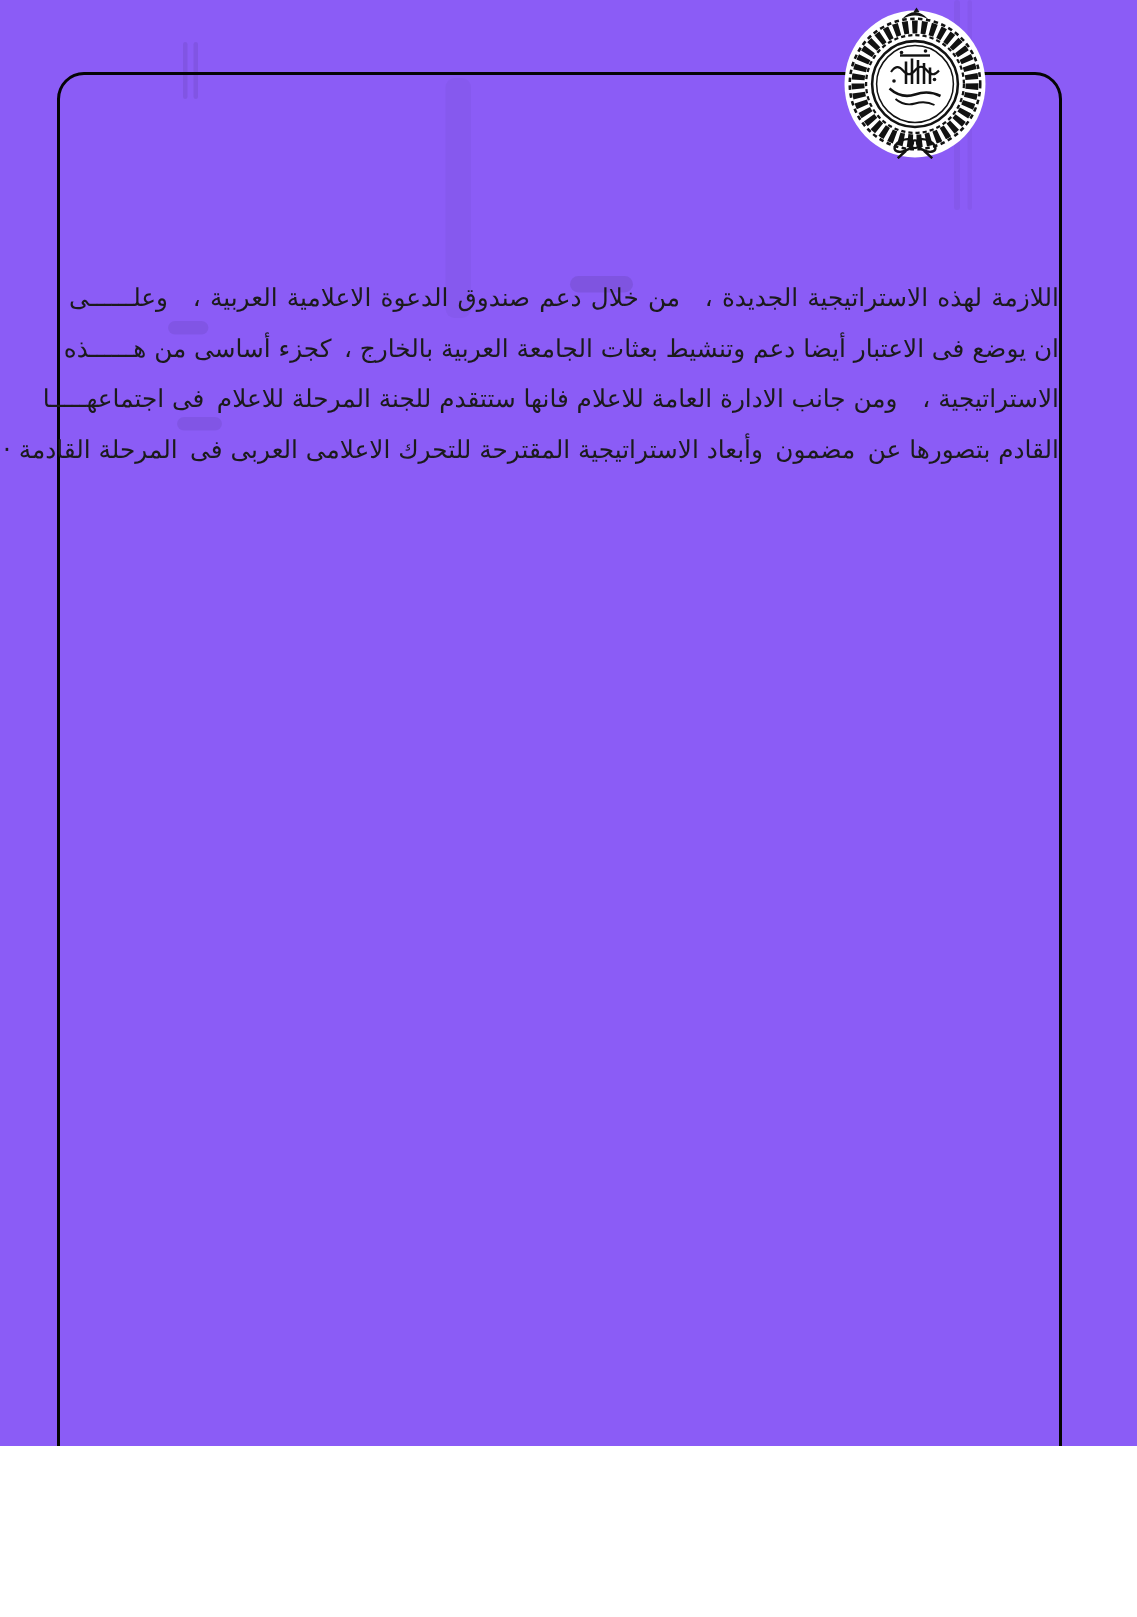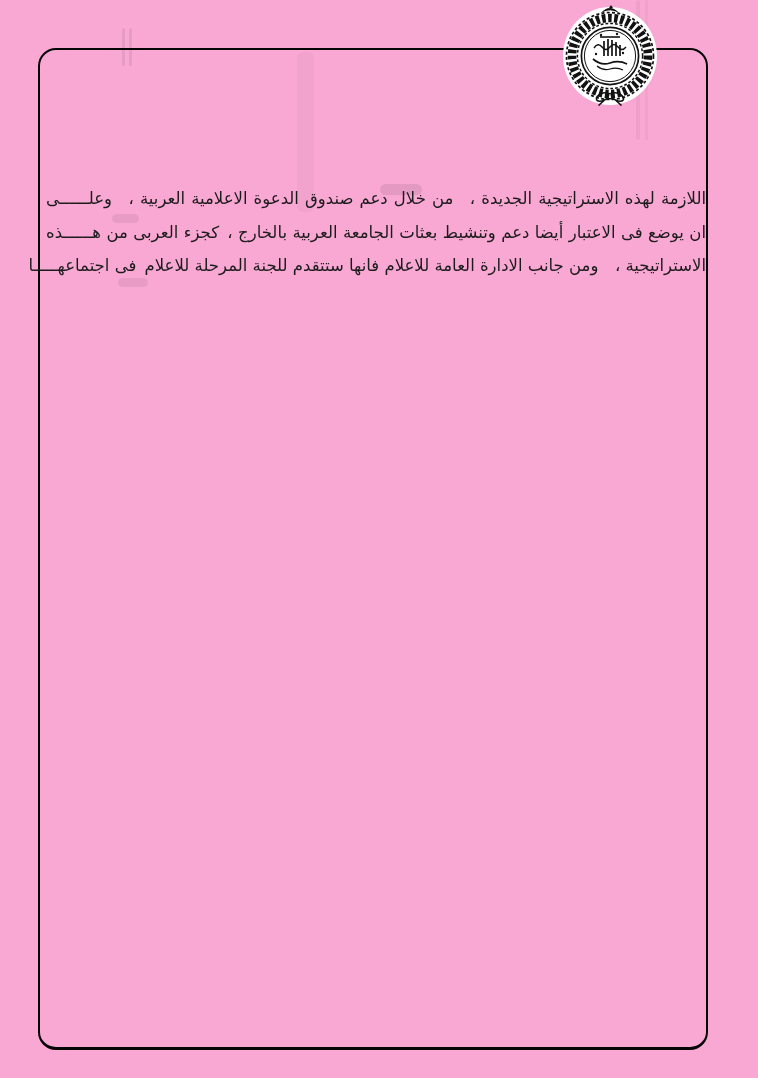--- a/index.html
+++ b/index.html
@@ -3,22 +3,22 @@
 <meta charset="utf-8">
 <style>
   html, body {
     margin: 0;
     padding: 0;
     background: #ffffff;
   }
   .scan-page {
     position: relative;
     width: 758px;
-    height: 1078px;
-    background: #f9a8d4;
+    height: 964px;
+    background: #8b5cf6;
     overflow: hidden;
     font-family: "DejaVu Sans", sans-serif;
   }
   
   .doc-frame {
     position: absolute;
     left: 38px;
     top: 48px;
     width: 666px;
     height: 997px;
@@ -118,17 +118,18 @@
 
       <ellipse cx="42.5" cy="93" rx="6.5" ry="3.6" fill="none" stroke="#121212" stroke-width="1.6" transform="rotate(-24 42.5 93)"></ellipse>
       <ellipse cx="57.5" cy="93" rx="6.5" ry="3.6" fill="none" stroke="#121212" stroke-width="1.6" transform="rotate(24 57.5 93)"></ellipse>
       <circle cx="50" cy="92.2" r="2.6" fill="none" stroke="#121212" stroke-width="1.5"></circle>
       <path d="M44 96.5 l-5.5 5 M56 96.5 l5.5 5" stroke="#121212" stroke-width="1.6" fill="none"></path>
     </svg>
   </div>
 
   <div class="text-block" dir="rtl">
     <div class="text-line">اللازمة لهذه الاستراتيجية الجديدة ، من خلال دعم صندوق الدعوة الاعلامية العربية ، وعلــــــى</div>
-    <div class="text-line">ان يوضع فى الاعتبار أيضا دعم وتنشيط بعثات الجامعة العربية بالخارج ، كجزء العربى من هــــــذه</div>
+    <div class="text-line">ان يوضع فى الاعتبار أيضا دعم وتنشيط بعثات الجامعة العربية بالخارج ، كجزء أساسى من هــــــذه</div>
     <div class="text-line">الاستراتيجية ، ومن جانب الادارة العامة للاعلام فانها ستتقدم للجنة المرحلة للاعلام فى اجتماعهـــــا</div>
+    <div class="text-line">القادم بتصورها عن مضمون وأبعاد الاستراتيجية المقترحة للتحرك الاعلامى العربى فى المرحلة القادمة ·</div>
   </div>
 
 </div>
 
 </body></html>

